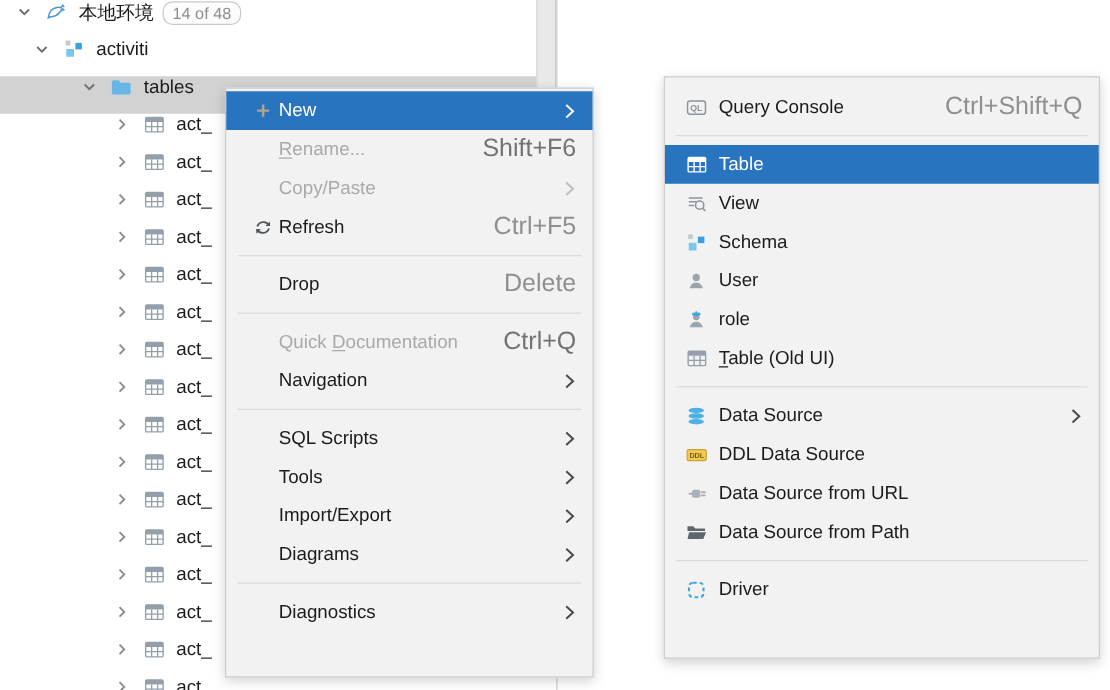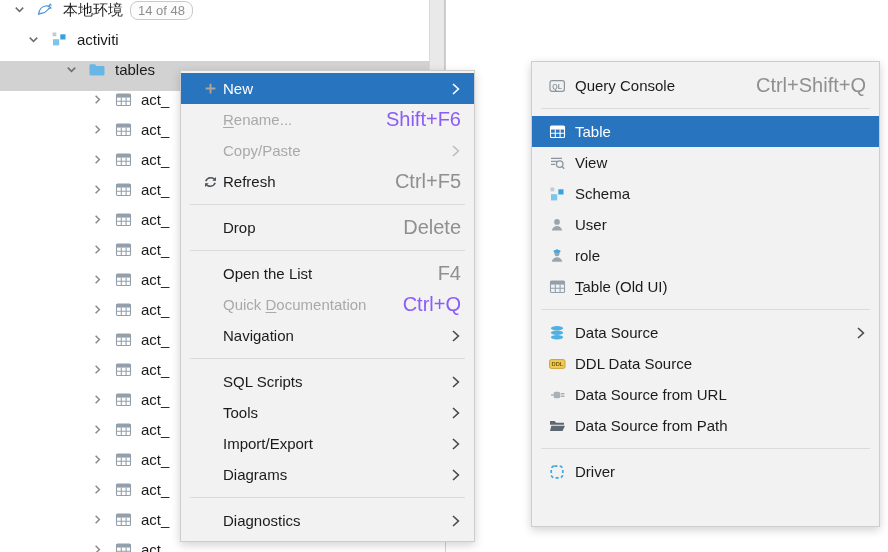--- a/index.html
+++ b/index.html
@@ -30,21 +30,21 @@
   .menu-item{height:31px;display:flex;align-items:center;font-size:15px;color:var(--text,#1b1b1b);}
   .menu-item.disabled{color:var(--disabled,#a9a9a9);}
   .menu-item.selected{background:var(--blue,#2874bf);color:#fff;}
   .mi-icon{width:20px;height:16px;display:inline-flex;align-items:center;justify-content:center;flex:0 0 20px;margin-left:15px;}
   #context-menu .mi-icon{margin-left:16px;width:26px;flex-basis:26px;}
   .mi-label{margin-left:8px;}
   #context-menu .mi-label{margin-left:0;}
   .mi-label u{text-decoration:underline;text-underline-offset:2px;}
   .mi-spacer{flex:1;}
   .mi-shortcut{margin-right:13px;color:var(--shortcut,#8f8f8f);font-size:20px;}
-  .menu-item.disabled .mi-shortcut{color:#8b5cf6;}
+  .menu-item.disabled .mi-shortcut{color:#737373;}
   .mi-arrow{margin-right:11px;width:12px;height:14px;display:inline-flex;align-items:center;color:#4a4a4a;}
   .menu-item.selected .mi-arrow{color:#fff;}
   .menu-item.disabled .mi-arrow{color:#bdbdbd;}
   .menu-separator{height:1px;background:var(--sep,#dbdbdb);margin:7px 9px;}
 </style>
 </head>
 <body>
 
 <div class="tree-panel">
   <div class="tree-rows" id="tree-rows">
@@ -397,26 +397,20 @@
       <span class="mi-shortcut">Ctrl+F5</span>
     </div>
     <div class="menu-separator"></div>
     <div class="menu-item">
       <span class="mi-icon"></span>
       <span class="mi-label">Drop</span>
       <span class="mi-spacer"></span>
       <span class="mi-shortcut">Delete</span>
     </div>
     <div class="menu-separator"></div>
-    <div class="menu-item">
-      <span class="mi-icon"></span>
-      <span class="mi-label">Open the List</span>
-      <span class="mi-spacer"></span>
-      <span class="mi-shortcut">F4</span>
-    </div>
     <div class="menu-item disabled">
       <span class="mi-icon"></span>
       <span class="mi-label">Quick <u>D</u>ocumentation</span>
       <span class="mi-spacer"></span>
       <span class="mi-shortcut">Ctrl+Q</span>
     </div>
     <div class="menu-item">
       <span class="mi-icon"></span>
       <span class="mi-label">Navigation</span>
       <span class="mi-spacer"></span>

